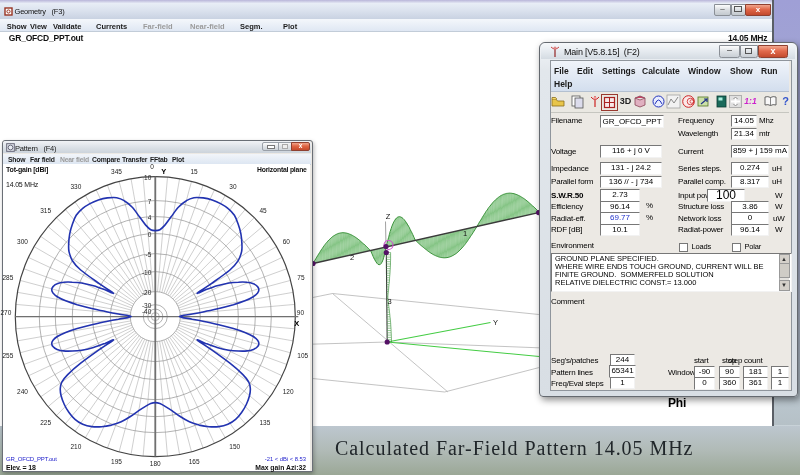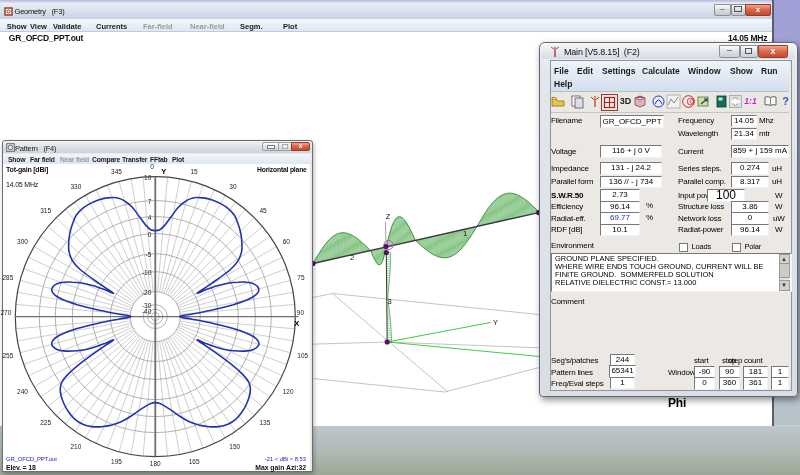--- a/index.html
+++ b/index.html
@@ -3,20 +3,21 @@
 html,body{margin:0;padding:0}
 #scr{position:relative;width:800px;height:475px;overflow:hidden;font-family:"Liberation Sans",sans-serif;
 background:linear-gradient(180deg,#9f9fd6 0%,#a0a2d4 9%,#a8aed2 40%,#bac6ce 84%,#b5c0c6 90%,#98a694 100%)}
 .ab{position:absolute}
 .fb{background:#fff;border-top:1px solid #777;border-left:1px solid #777;border-bottom:1px solid #f2f2f2;border-right:1px solid #f2f2f2}
 .mitem{position:absolute;font-size:8px;font-weight:600;color:#1a1a1a;white-space:nowrap}
 </style></head><body>
 <div id="scr">
 
 <div class="ab" style="left:312px;top:425px;width:488px;height:50px;background:linear-gradient(180deg,#bdc7cf 0%,#b0bab6 50%,#9aa795 100%);border-top:1px solid #c8d2d8"></div>
+<div class="ab" style="left:335px;top:437px;font-size:20px;font-weight:400;color:#20262a;white-space:nowrap;letter-spacing:-0.2px;font-family:'Liberation Serif',serif;letter-spacing:0.95px">Calculated Far-Field Pattern 14.05 MHz</div>
 <div class="ab" style="left:0;top:0;width:772px;height:426px;background:#fff;border-right:2px solid #5a5f66"></div>
 <div class="ab" style="left:0;top:0;width:772px;height:18.5px;background:linear-gradient(180deg,#b9b5d9 0%,#e8edf6 18%,#dbe2ee 55%,#c9d2e2 100%);border-bottom:1px solid #9aa4b4"></div>
 <svg class="ab" style="left:4px;top:6.5px" width="9" height="9">
       <rect x="1" y="1" width="7" height="7" fill="#fff" stroke="#993322" stroke-width="1.4"></rect>
       <circle cx="4.5" cy="4.5" r="1.6" fill="none" stroke="#993322" stroke-width="1"></circle>
     </svg>
 <div class="ab" style="left:14.5px;top:6.5px;font-size:7.5px;font-weight:400;color:#111;white-space:nowrap;letter-spacing:-0.2px;">Geometry&nbsp;&nbsp;&nbsp;(F3)</div>
 <div class="ab" style="left:714px;top:4px;width:15px;height:10px;background:linear-gradient(180deg,#fdfdfd,#d8dce0 50%,#c3c9cf);border:1px solid #8a8f96;border-radius:0 0 2px 2px;font-size:8px;line-height:7px;text-align:center;color:#333">–</div>
 <div class="ab" style="left:730.5px;top:4px;width:13px;height:10px;background:linear-gradient(180deg,#fdfdfd,#d8dce0 50%,#c3c9cf);border:1px solid #8a8f96;border-radius:0 0 2px 2px"></div>
 <div class="ab" style="left:731px;top:5.5px;width:6px;height:4px;border:1px solid #555;margin-left:2.5px"></div>

